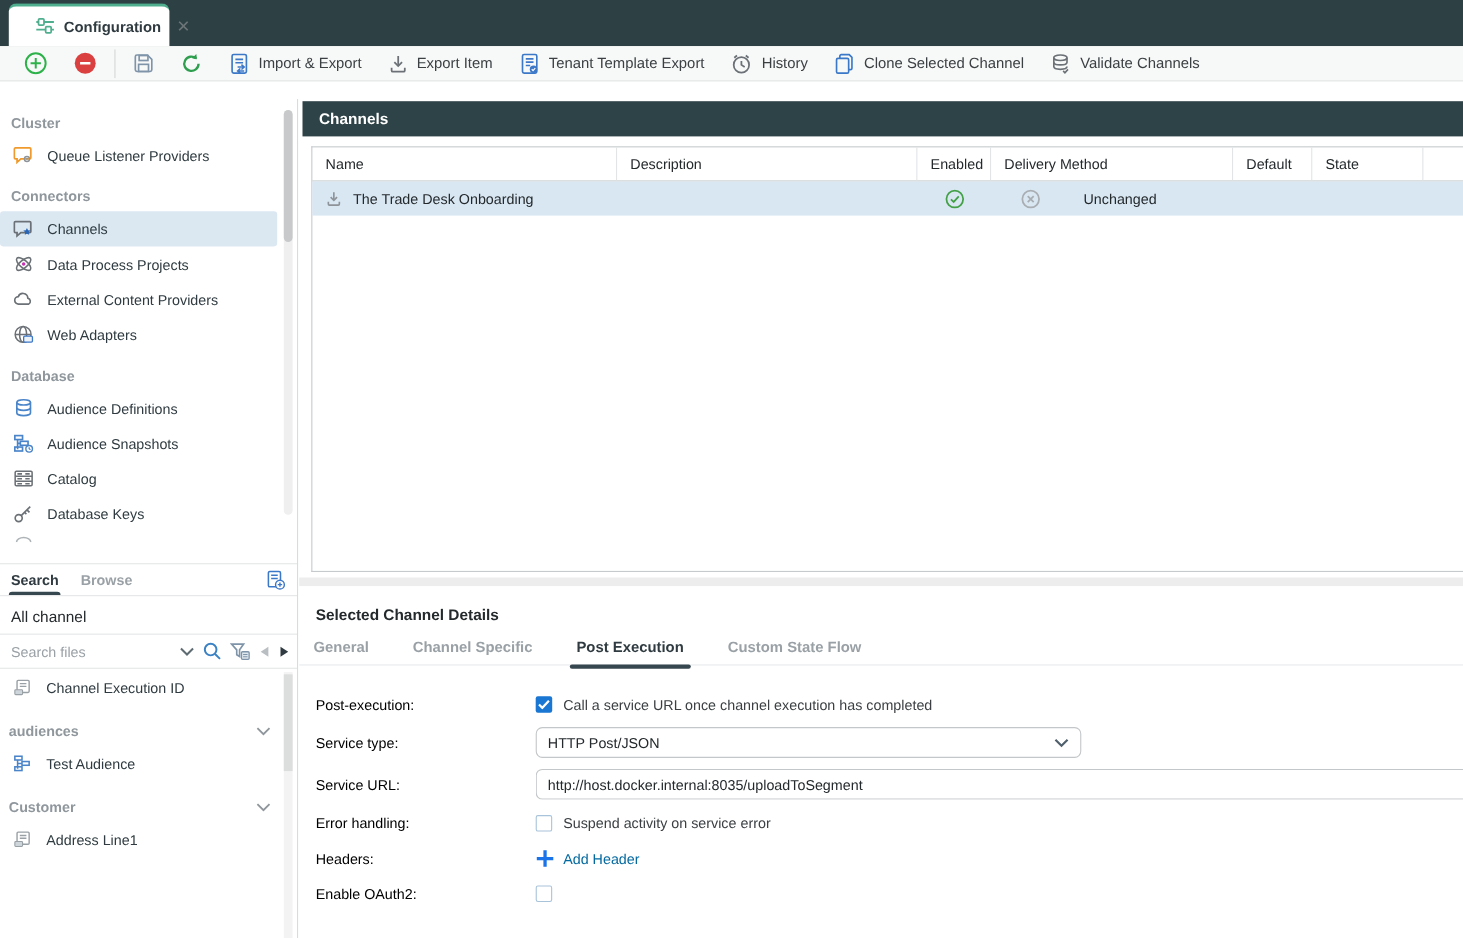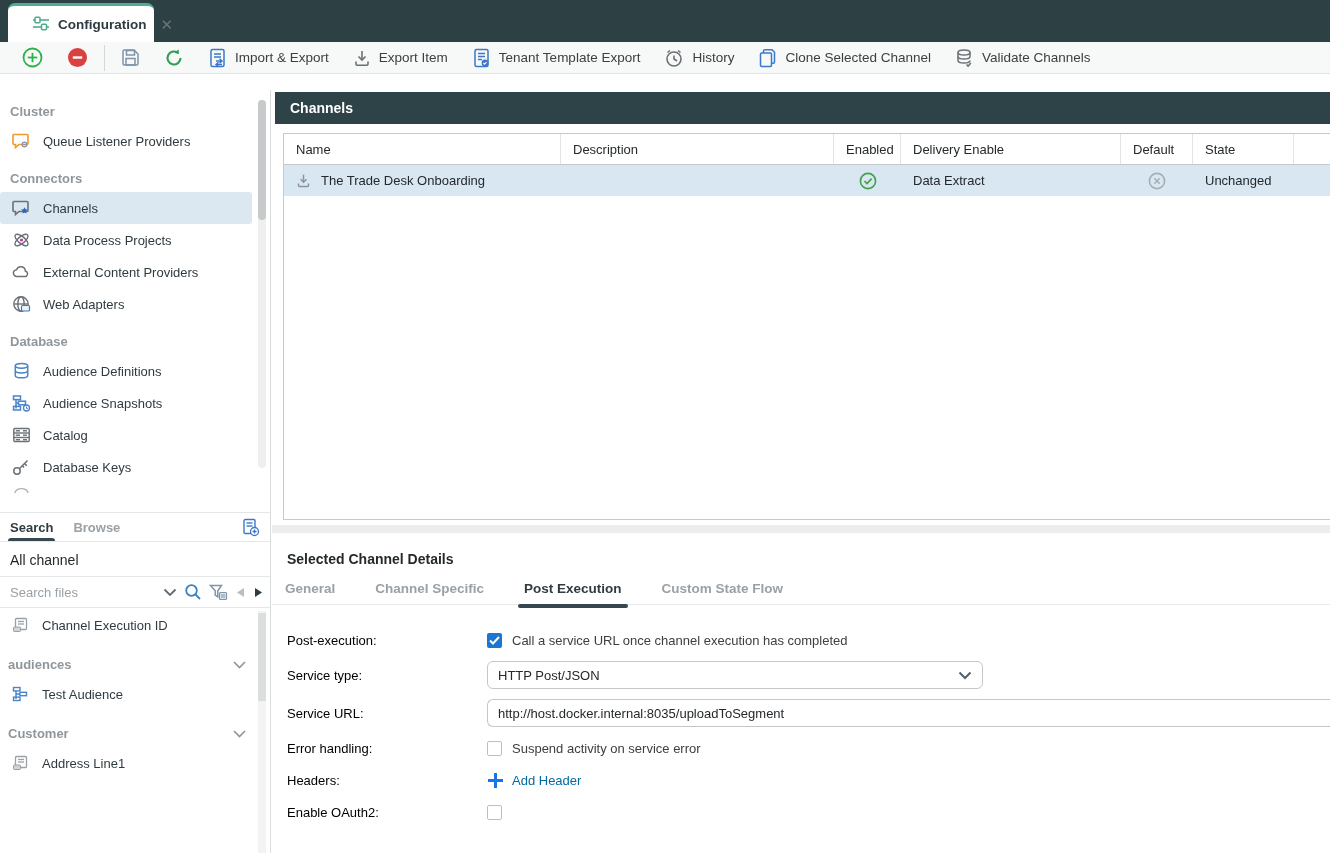--- a/index.html
+++ b/index.html
@@ -415,21 +415,21 @@
 <div class="main">
   <div class="panel-header">
     <span>Channels</span>
   </div>
 
   <div class="grid">
     <div class="grid-head">
       <div class="gh c-name">Name</div>
       <div class="gh c-desc">Description</div>
       <div class="gh c-enabled">Enabled</div>
-      <div class="gh c-dm">Delivery Enable</div>
+      <div class="gh c-dm">Delivery Method</div>
       <div class="gh c-default">Default</div>
       <div class="gh c-state">State</div>
       <div class="gh c-rest"></div>
     </div>
     <div class="grid-row">
       <div class="gc c-name" style="gap:10px;">
         <svg width="15" height="15" viewBox="0 0 18 18">
             <g fill="none" stroke="#8d9398" stroke-width="1.8">
               <line x1="9" y1="2" x2="9" y2="10.5"></line>
               <path d="M5.5 7.5 L9 11 L12.5 7.5"></path>
@@ -438,21 +438,20 @@
           </svg>
         <span>The Trade Desk Onboarding</span>
       </div>
       <div class="gc c-desc"></div>
       <div class="gc c-enabled">
         <svg width="18" height="18" viewBox="0 0 18 18">
             <circle cx="9" cy="9" r="7.6" fill="none" stroke="#43a047" stroke-width="1.6"></circle>
             <path d="M5.5 9.2 L8 11.6 L12.6 6.6" fill="none" stroke="#43a047" stroke-width="1.6"></path>
           </svg>
       </div>
-      <div class="gc c-dm">Data Extract</div>
       <div class="gc c-default">
         <svg width="18" height="18" viewBox="0 0 18 18">
             <circle cx="9" cy="9" r="7.6" fill="none" stroke="#a9aeb2" stroke-width="1.6"></circle>
             <path d="M6.3 6.3 L11.7 11.7 M11.7 6.3 L6.3 11.7" stroke="#a9aeb2" stroke-width="1.6"></path>
           </svg>
       </div>
       <div class="gc c-state">Unchanged</div>
       <div class="gc c-rest"></div>
     </div>
   </div>

